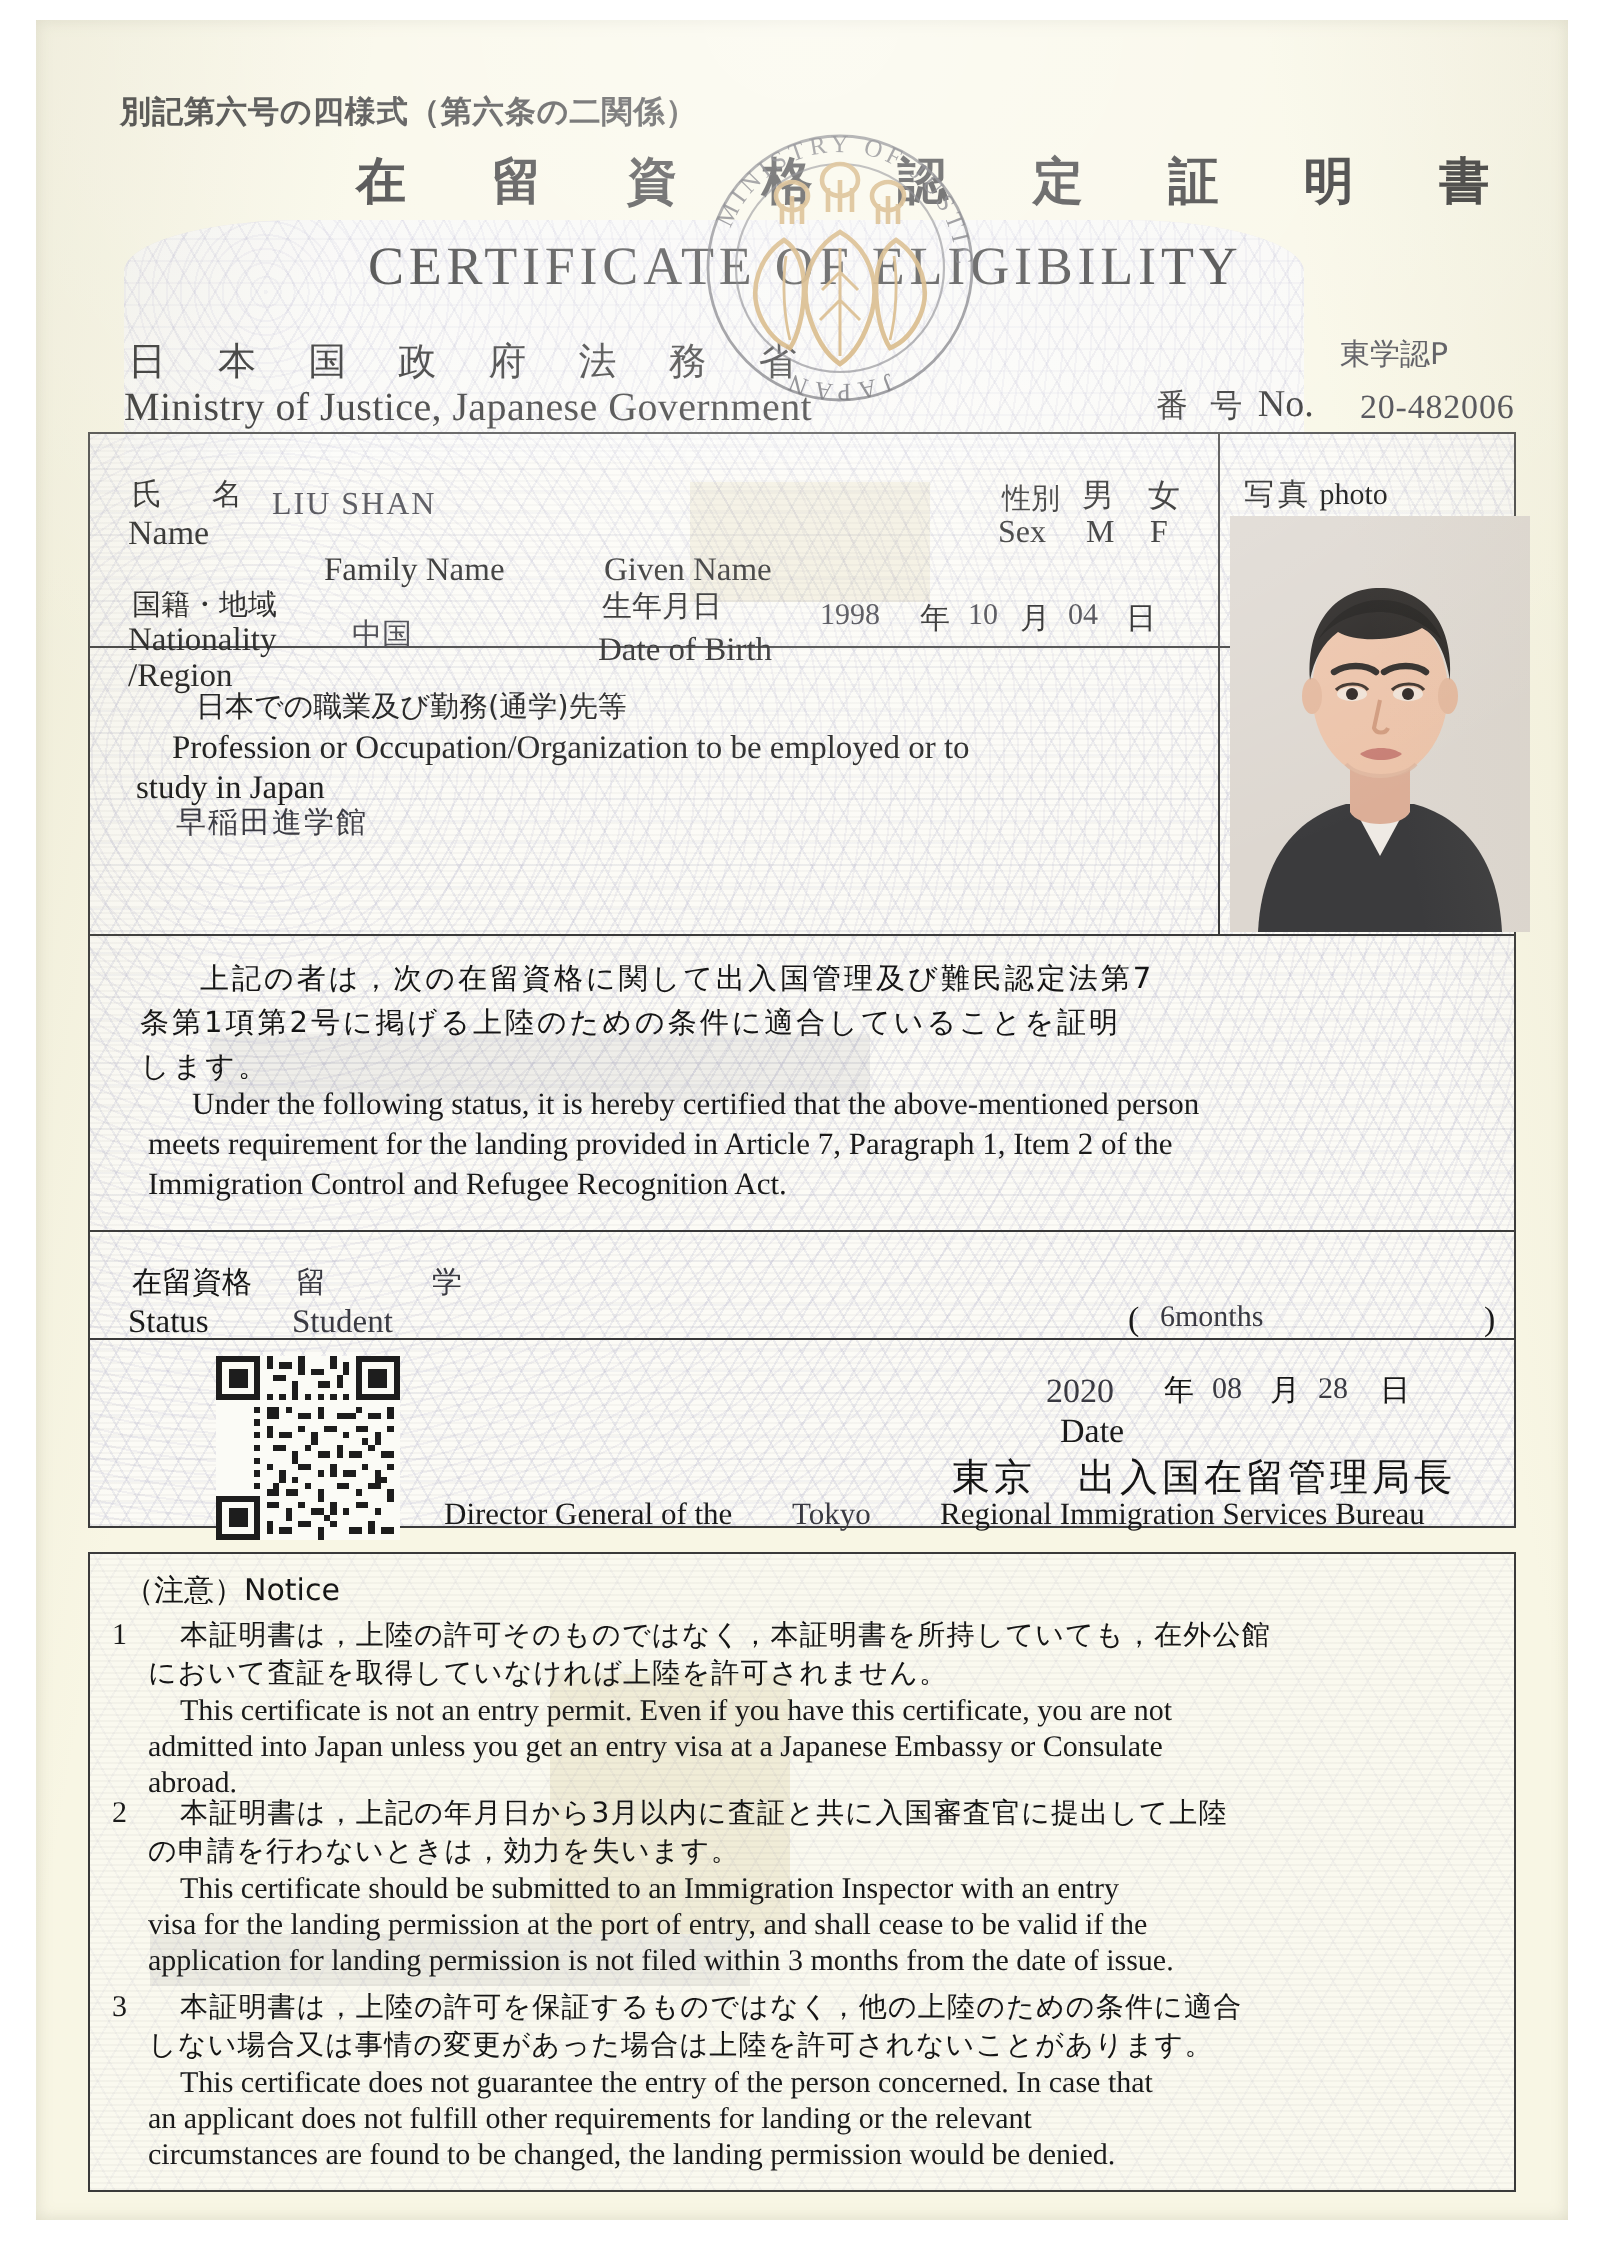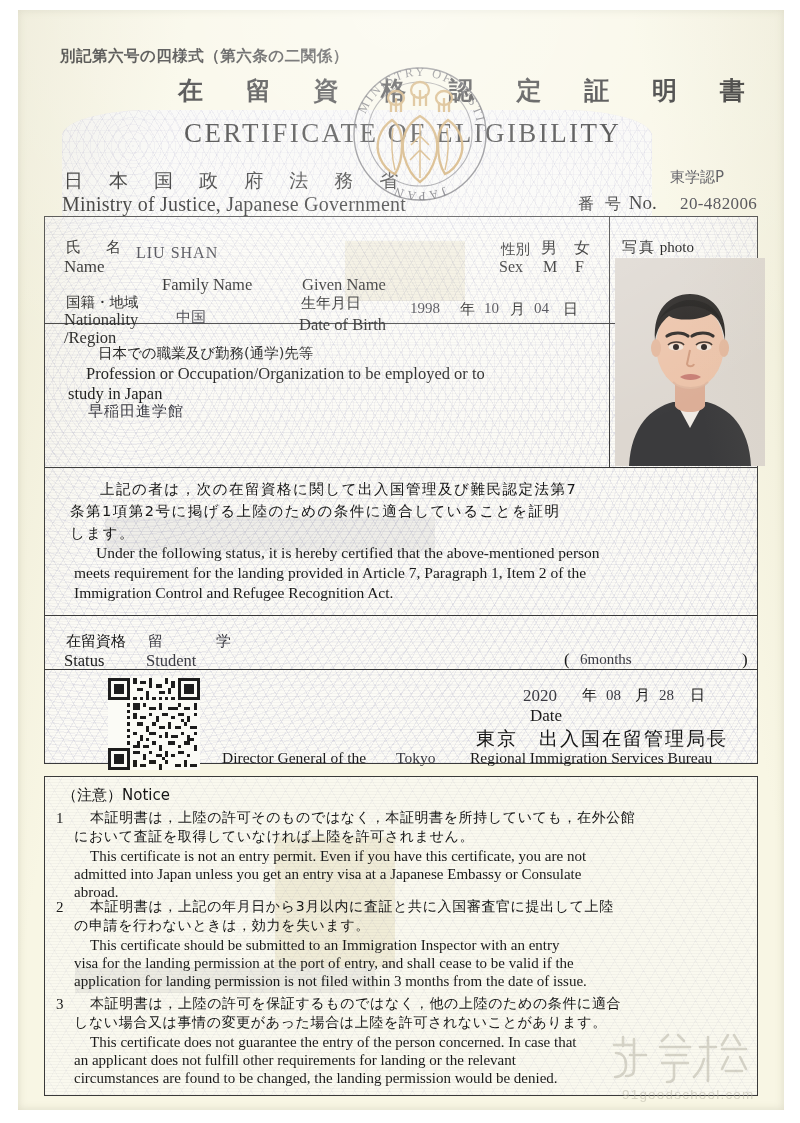--- a/index.html
+++ b/index.html
@@ -506,29 +506,14 @@
 
     <div class="notice-num" style="left:38px; top:986px; font-size:15px;">3</div>
     <div class="txt ja" style="left:72px; top:985px; font-size:14px; letter-spacing:.6px;">本証明書は，上陸の許可を保証するものではなく，他の上陸のための条件に適合</div>
     <div class="txt ja" style="left:56px; top:1004px; font-size:14px; letter-spacing:.6px;">しない場合又は事情の変更があった場合は上陸を許可されないことがあります。</div>
     <div class="txt en" style="left:72px; top:1024px; font-size:15px;">This certificate does not guarantee the entry of the person concerned. In case that</div>
     <div class="txt en" style="left:56px; top:1042px; font-size:15px;">an applicant does not fulfill other requirements for landing or the relevant</div>
     <div class="txt en" style="left:56px; top:1060px; font-size:15px;">circumstances are found to be changed, the landing permission would be denied.</div>
 
   </div>
 
-  <div id="watermark">
-    <svg width="190" height="78" viewBox="0 0 190 78">
-      <g fill="none" stroke="#b9b6a8" stroke-width="2.6" stroke-linecap="round">
-
-        <path d="M10,16 h18 M19,8 v9 M12,24 c6,0 10,4 10,12 c0,8 -5,12 -11,12"></path>
-        <path d="M30,10 v30 c0,6 -3,7 -8,7 M26,26 h16"></path>
-
-        <path d="M58,12 l6,-6 M74,6 l6,6 M56,18 h30 M62,26 h20 M70,34 v14 c0,4 -3,5 -7,5 M58,34 h26"></path>
-
-        <path d="M104,8 v44 M96,18 h16 M100,30 c-2,8 -6,14 -10,18"></path>
-        <path d="M124,6 l-6,10 M130,6 l6,10 M118,20 h24 M124,28 l-6,12 M136,28 l6,12 M122,42 h16"></path>
-      </g>
-      <text x="18" y="70" font-family="Liberation Sans, sans-serif" font-size="13.5" fill="#b9b6a8" letter-spacing="1.2">91goodschool.com</text>
-    </svg>
-  </div>
 
 </div>
 
 </body></html>

